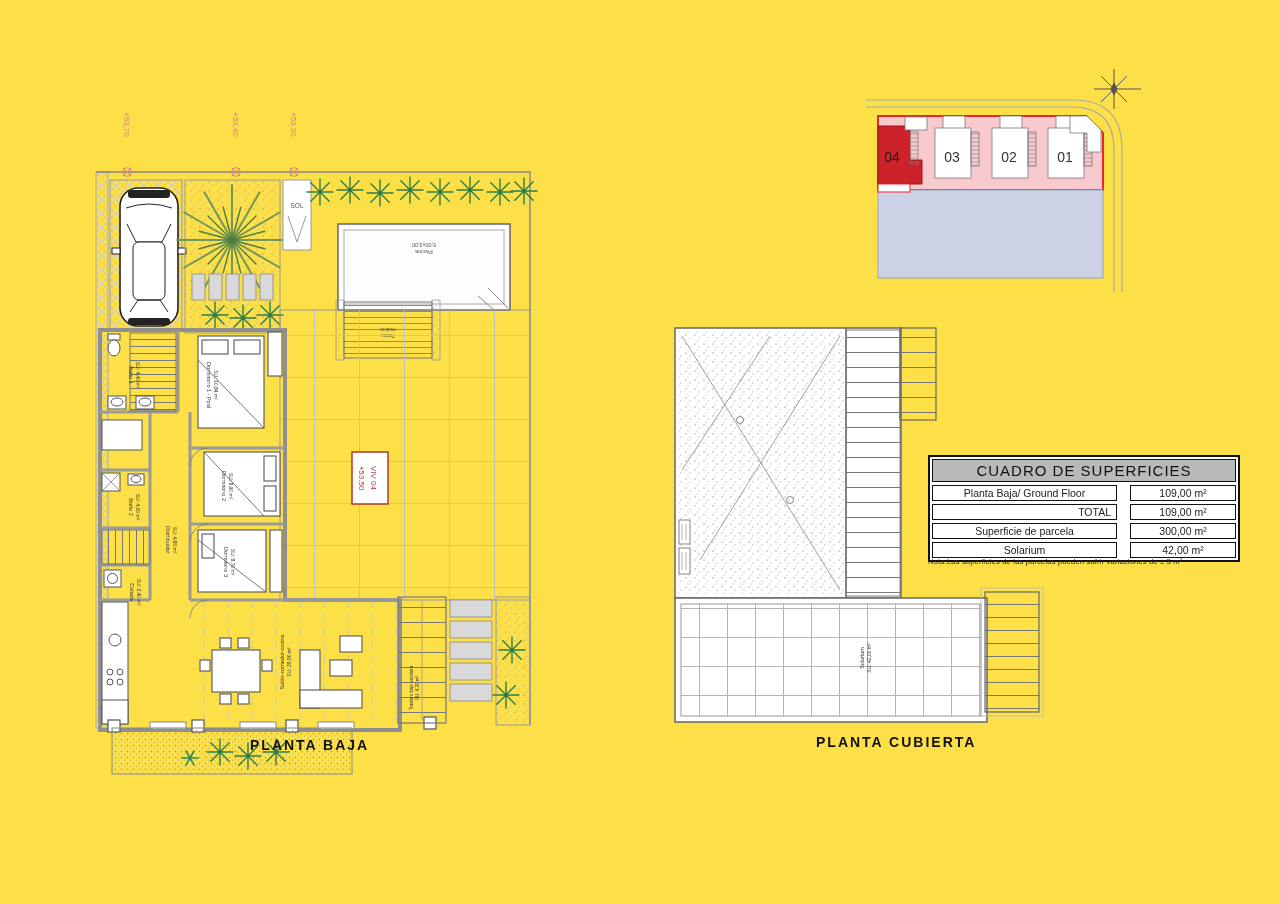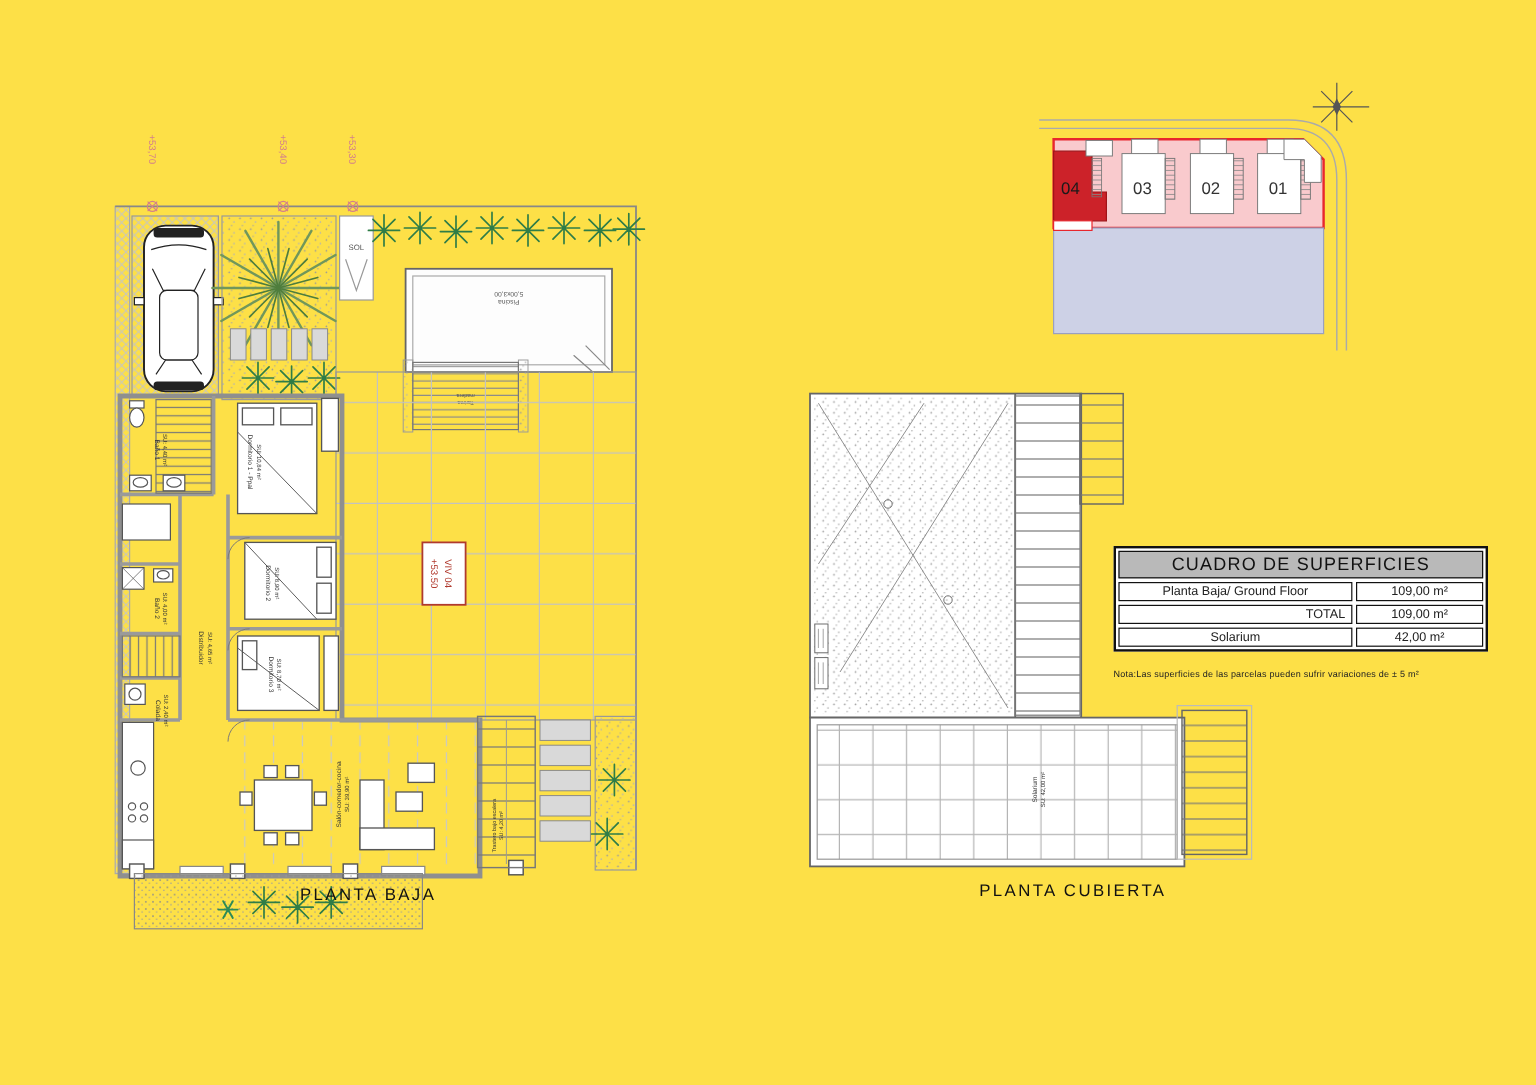--- a/index.html
+++ b/index.html
@@ -1,25 +1,25 @@
 <!DOCTYPE html>
 <html><head>
 <meta charset="utf-8">
 <style>
   html,body{margin:0;padding:0;background:#fff;}
   #sheet{position:relative;width:1280px;height:904px;background:#fde047;overflow:hidden;
          font-family:"Liberation Sans", sans-serif;}
   #drawing{position:absolute;left:0;top:0;}
   svg text{font-family:"Liberation Sans", sans-serif;}
-  .plan-title{position:absolute;font-size:14px;font-weight:normal;letter-spacing:2px;color:#111;white-space:nowrap;}
+  .plan-title{position:absolute;font-size:14px;font-weight:bold;letter-spacing:2px;color:#111;white-space:nowrap;}
   #title-baja{left:250px;top:737px;}
   #title-cubierta{left:772px;top:734px;padding-left:44px;}
   .surf-table{position:absolute;left:928px;top:455px;width:312px;border:2px solid #111;background:#fff;padding:2px;box-sizing:border-box;}
   .st-header{border:1px solid #111;background:#b9b9b9;text-align:center;font-size:15px;letter-spacing:1px;padding:2px 0;color:#111;}
-  .st-row{display:flex;gap:3px;margin-top:3px;}
+  .st-row{display:flex;gap:13px;margin-top:3px;}
   .st-cell{border:1px solid #111;font-size:10.5px;height:14px;line-height:14px;background:#fff;color:#222;box-sizing:content-box;}
   .st-label{flex:1;text-align:center;}
   .st-label.align-right{text-align:right;padding-right:5px;}
   .st-value{width:104px;text-align:center;}
   .table-note{position:absolute;left:928px;top:557px;font-size:7.5px;color:#222;letter-spacing:.2px;}
 </style>
 </head>
 <body>
 
 <div id="sheet">
@@ -368,19 +368,23 @@
     <div class="st-header">CUADRO DE SUPERFICIES</div>
     <div class="st-row">
       <div class="st-cell st-label">Planta Baja/ Ground Floor</div>
       <div class="st-cell st-value">109,00 m²</div>
     </div>
     <div class="st-row">
       <div class="st-cell st-label align-right">TOTAL</div>
       <div class="st-cell st-value">109,00 m²</div>
     </div>
     <div class="st-row">
+      <div class="st-cell st-label">Superficie de parcela</div>
+      <div class="st-cell st-value">300,00 m²</div>
+    </div>
+    <div class="st-row">
       <div class="st-cell st-label">Solarium</div>
       <div class="st-cell st-value">42,00 m²</div>
     </div>
   </div>
   <div class="table-note">Nota:Las superficies de las parcelas pueden sufrir variaciones de ± 5 m²</div>
 
 </div>
 
 </body></html>

